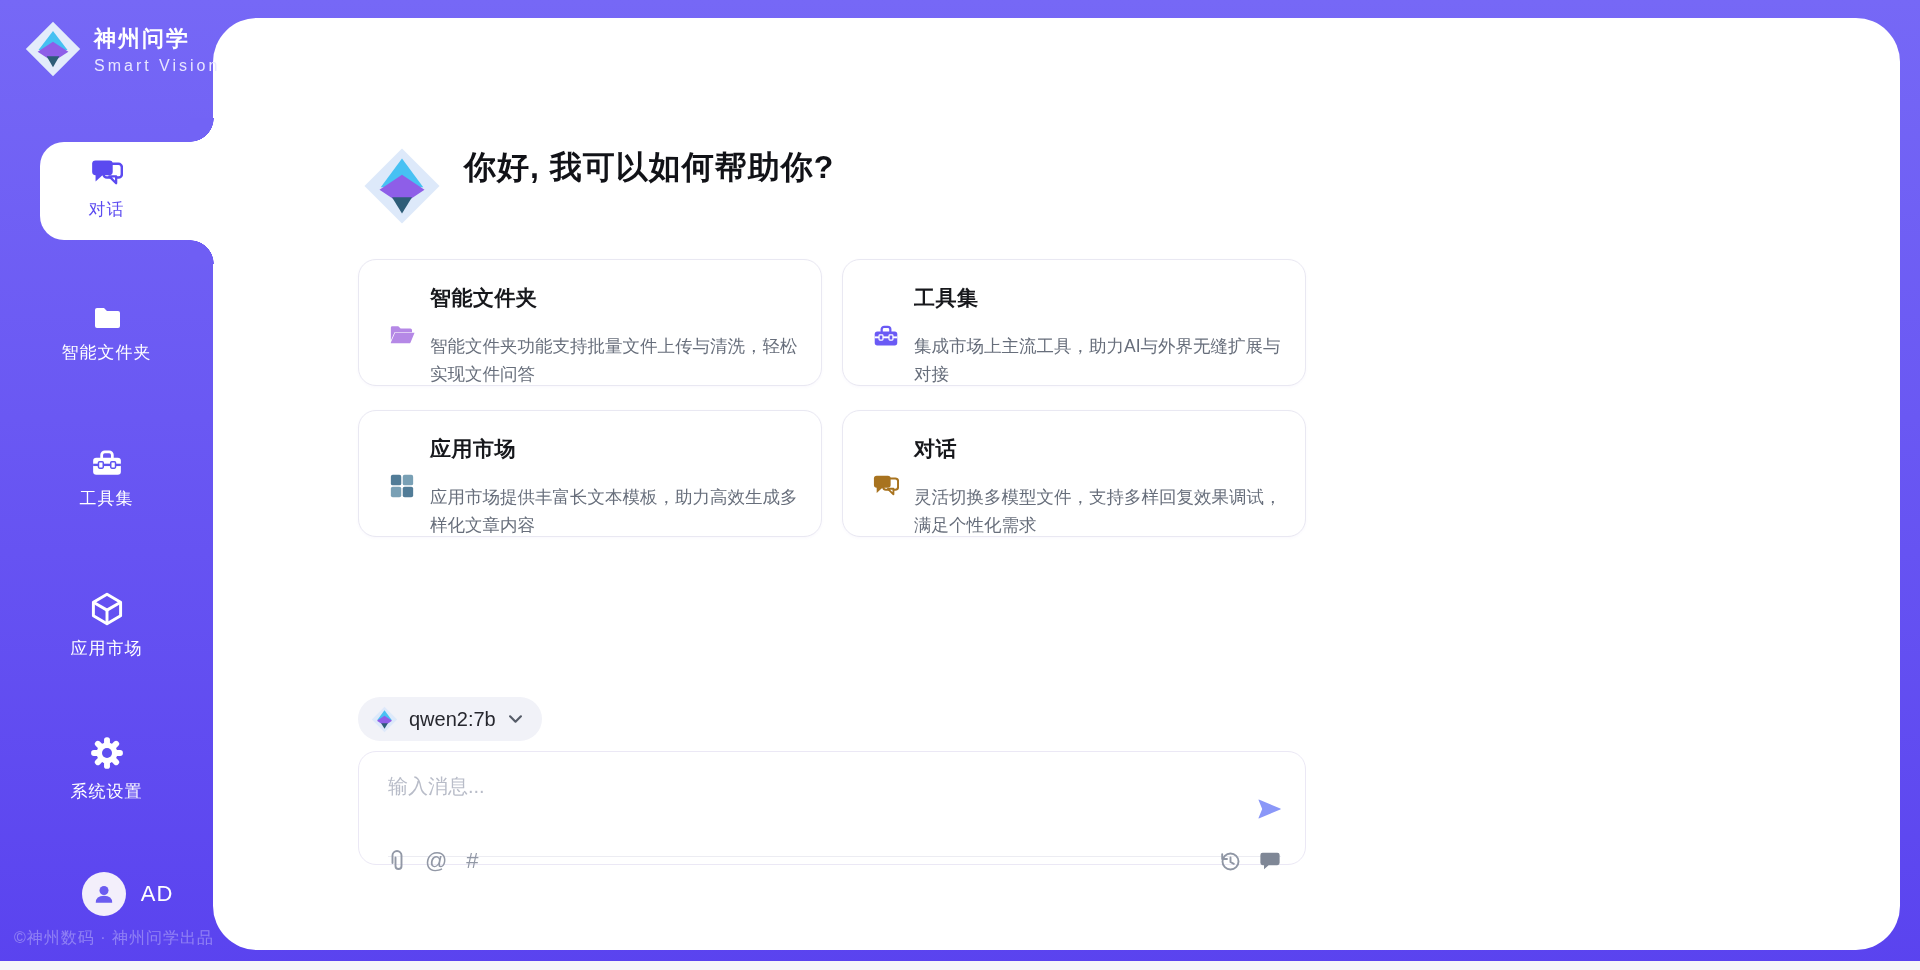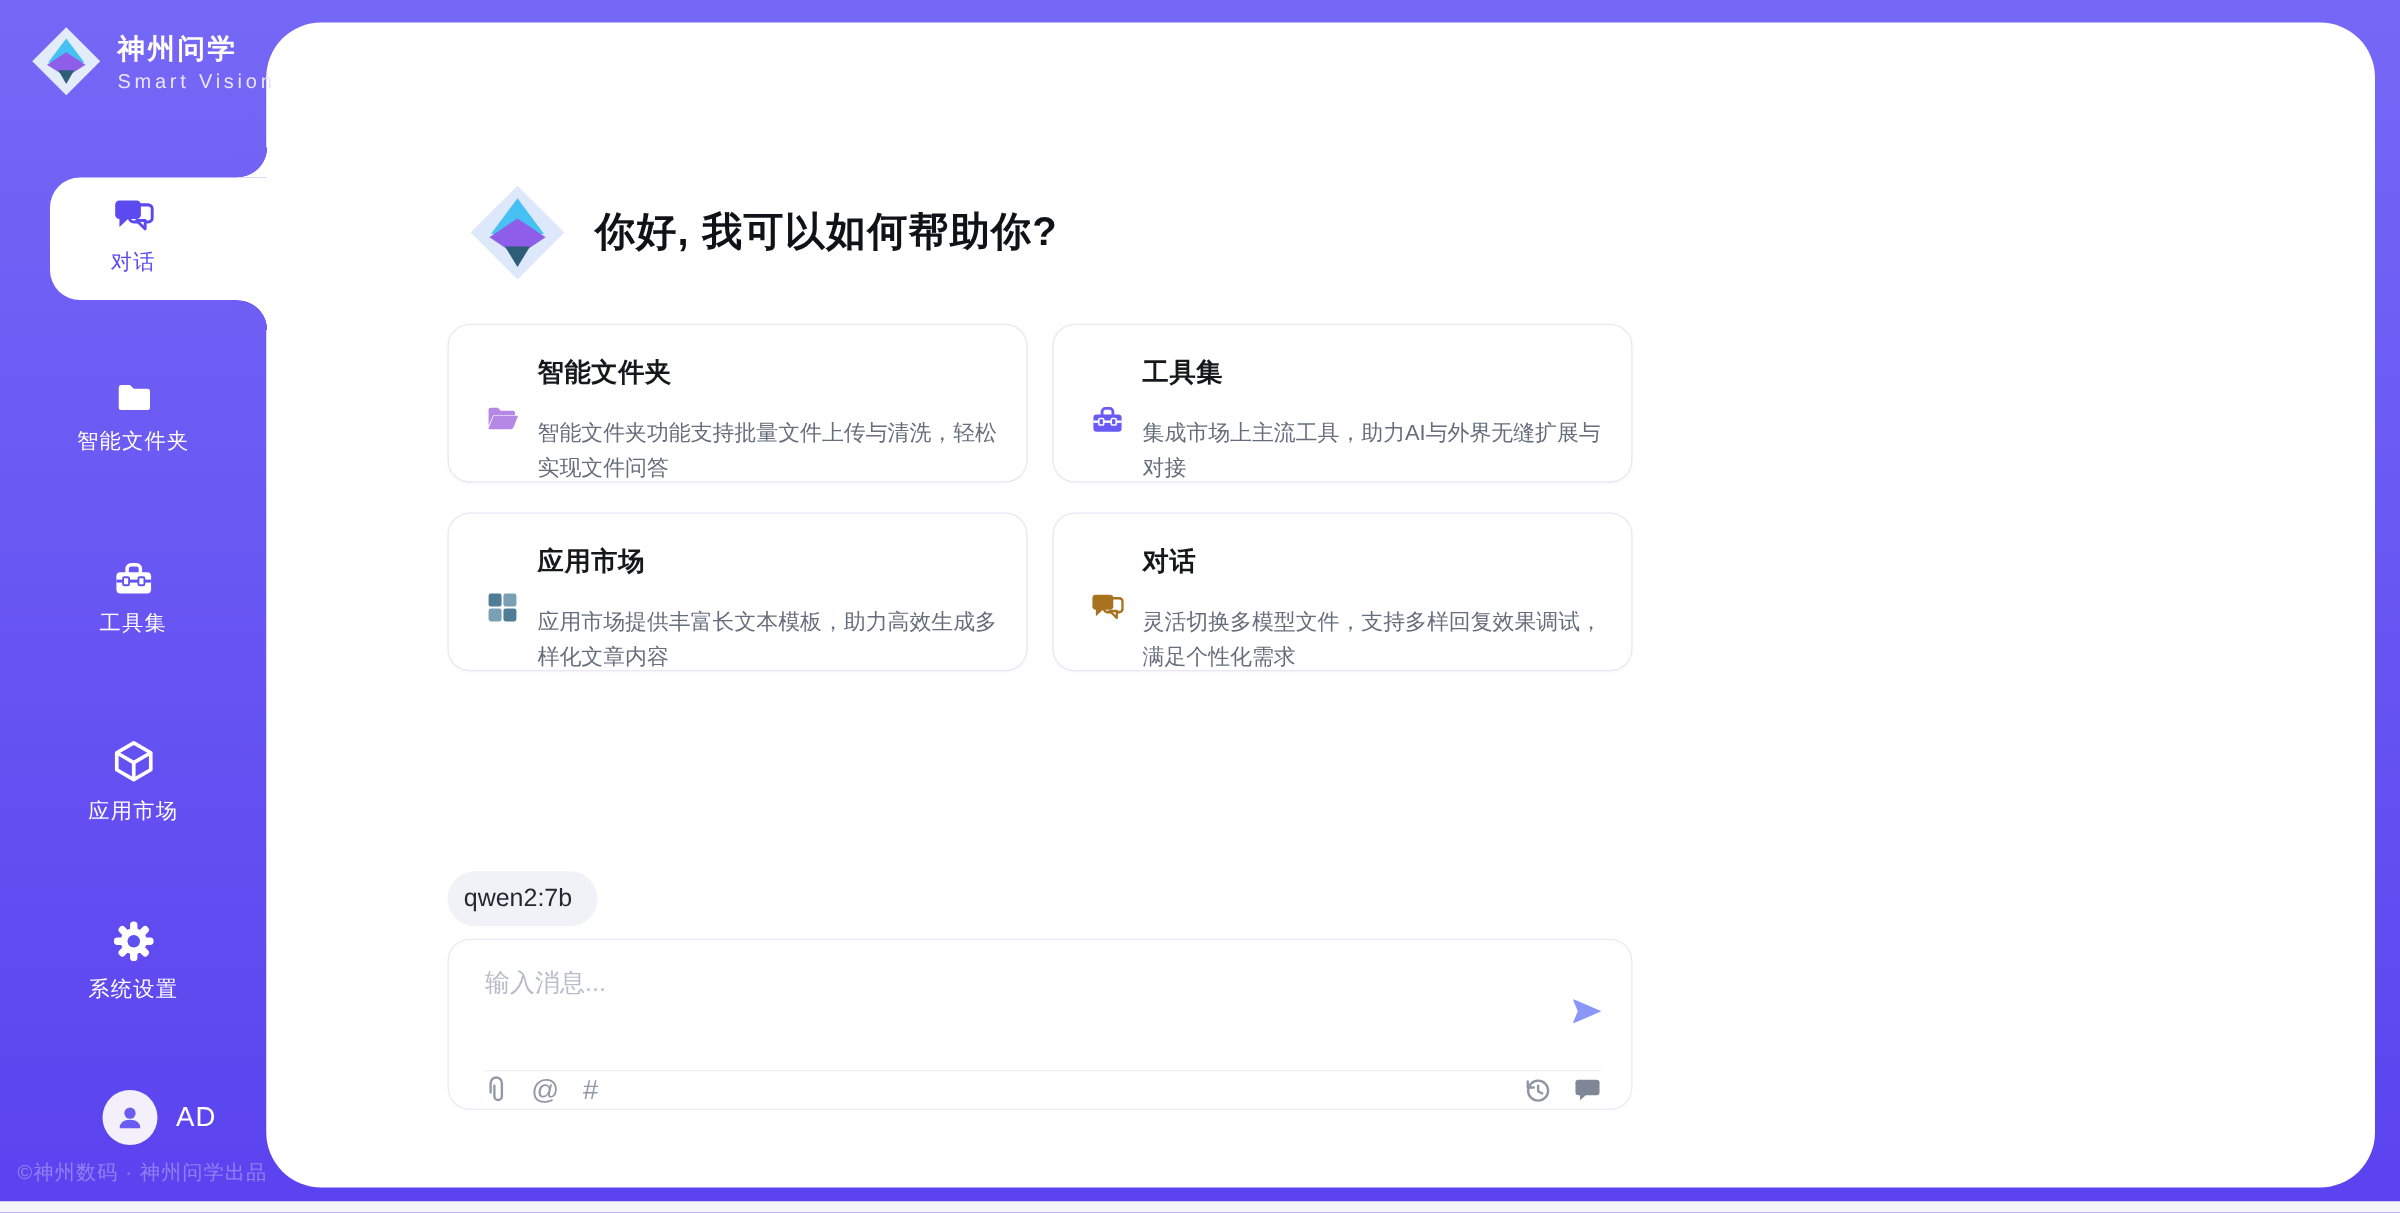--- a/index.html
+++ b/index.html
@@ -49,21 +49,21 @@
   .user-name{ color:#fff; font-size:22px; letter-spacing:1px; }
 
   .copyright{
     position:absolute; left:14px; top:928px; z-index:2;
     color:rgba(255,255,255,0.32); font-size:16px; letter-spacing:1px; white-space:nowrap;
   }
 
   
   .content{ position:absolute; left:358px; top:0; width:948px; height:100%; }
 
-  .greeting-row{ position:absolute; left:16px; top:146px; display:flex; align-items:center; gap:22px; }
+  .greeting-row{ position:absolute; left:4px; top:146px; display:flex; align-items:flex-start; gap:22px; }
   .greeting-row .logo-lg{ width:80px; height:80px; }
   .greeting-text{ font-size:32px; font-weight:700; color:#111217; letter-spacing:1px; }
 
   .cards{
     position:absolute; left:0; top:259px;
     display:grid; grid-template-columns:464px 464px; column-gap:20px; row-gap:24px;
   }
   .card{
     width:464px; height:127px; background:#fff;
     border:1px solid #e9e8f2; border-radius:18px;
@@ -71,28 +71,28 @@
     box-shadow:0 1px 3px rgba(90,80,200,0.04);
     display:flex; gap:15px;
   }
   .card .card-icon{ width:26px; flex:0 0 26px; margin-top:1px; }
   .card-title{ font-size:21px; font-weight:700; color:#17181c; letter-spacing:0.5px; }
   .card-desc{ margin-top:20px; font-size:17.5px; line-height:28px; color:#676e7b; width:372px; }
 
   .model-pill{
     position:absolute; left:0; top:697px; height:44px;
     display:inline-flex; align-items:center; gap:11px;
-    background:#f1f2f8; border-radius:22px; padding:0 20px 0 13px; cursor:pointer;flex-direction:column;
+    background:#f1f2f8; border-radius:22px; padding:0 20px 0 13px; cursor:pointer;
   }
   .model-pill .logo-mini{ width:27px; height:27px; }
   .model-name{ font-size:20px; color:#26272e; }
   .model-pill .chevron{ margin-left:2px; }
 
   .input-card{
-    position:absolute; left:0; top:751px; width:948px; height:137px;
+    position:absolute; left:0; top:751px; width:948px; height:114px;
     background:#fff; border:1.5px solid #ebe8f5; border-radius:18px;
   }
   .msg-input{
     position:absolute; left:29px; top:21px; width:830px; height:70px;
     border:none; outline:none; resize:none; font-family:inherit;
     font-size:20px; color:#2a2b31; background:transparent;
   }
   .msg-input::placeholder{ color:#b8bcc8; }
   .send-btn{ position:absolute; right:22px; top:44px; width:26px; height:26px; cursor:pointer; }
   .input-divider{ position:absolute; left:29px; right:24px; top:104px; height:1px; background:#ececf2; }

